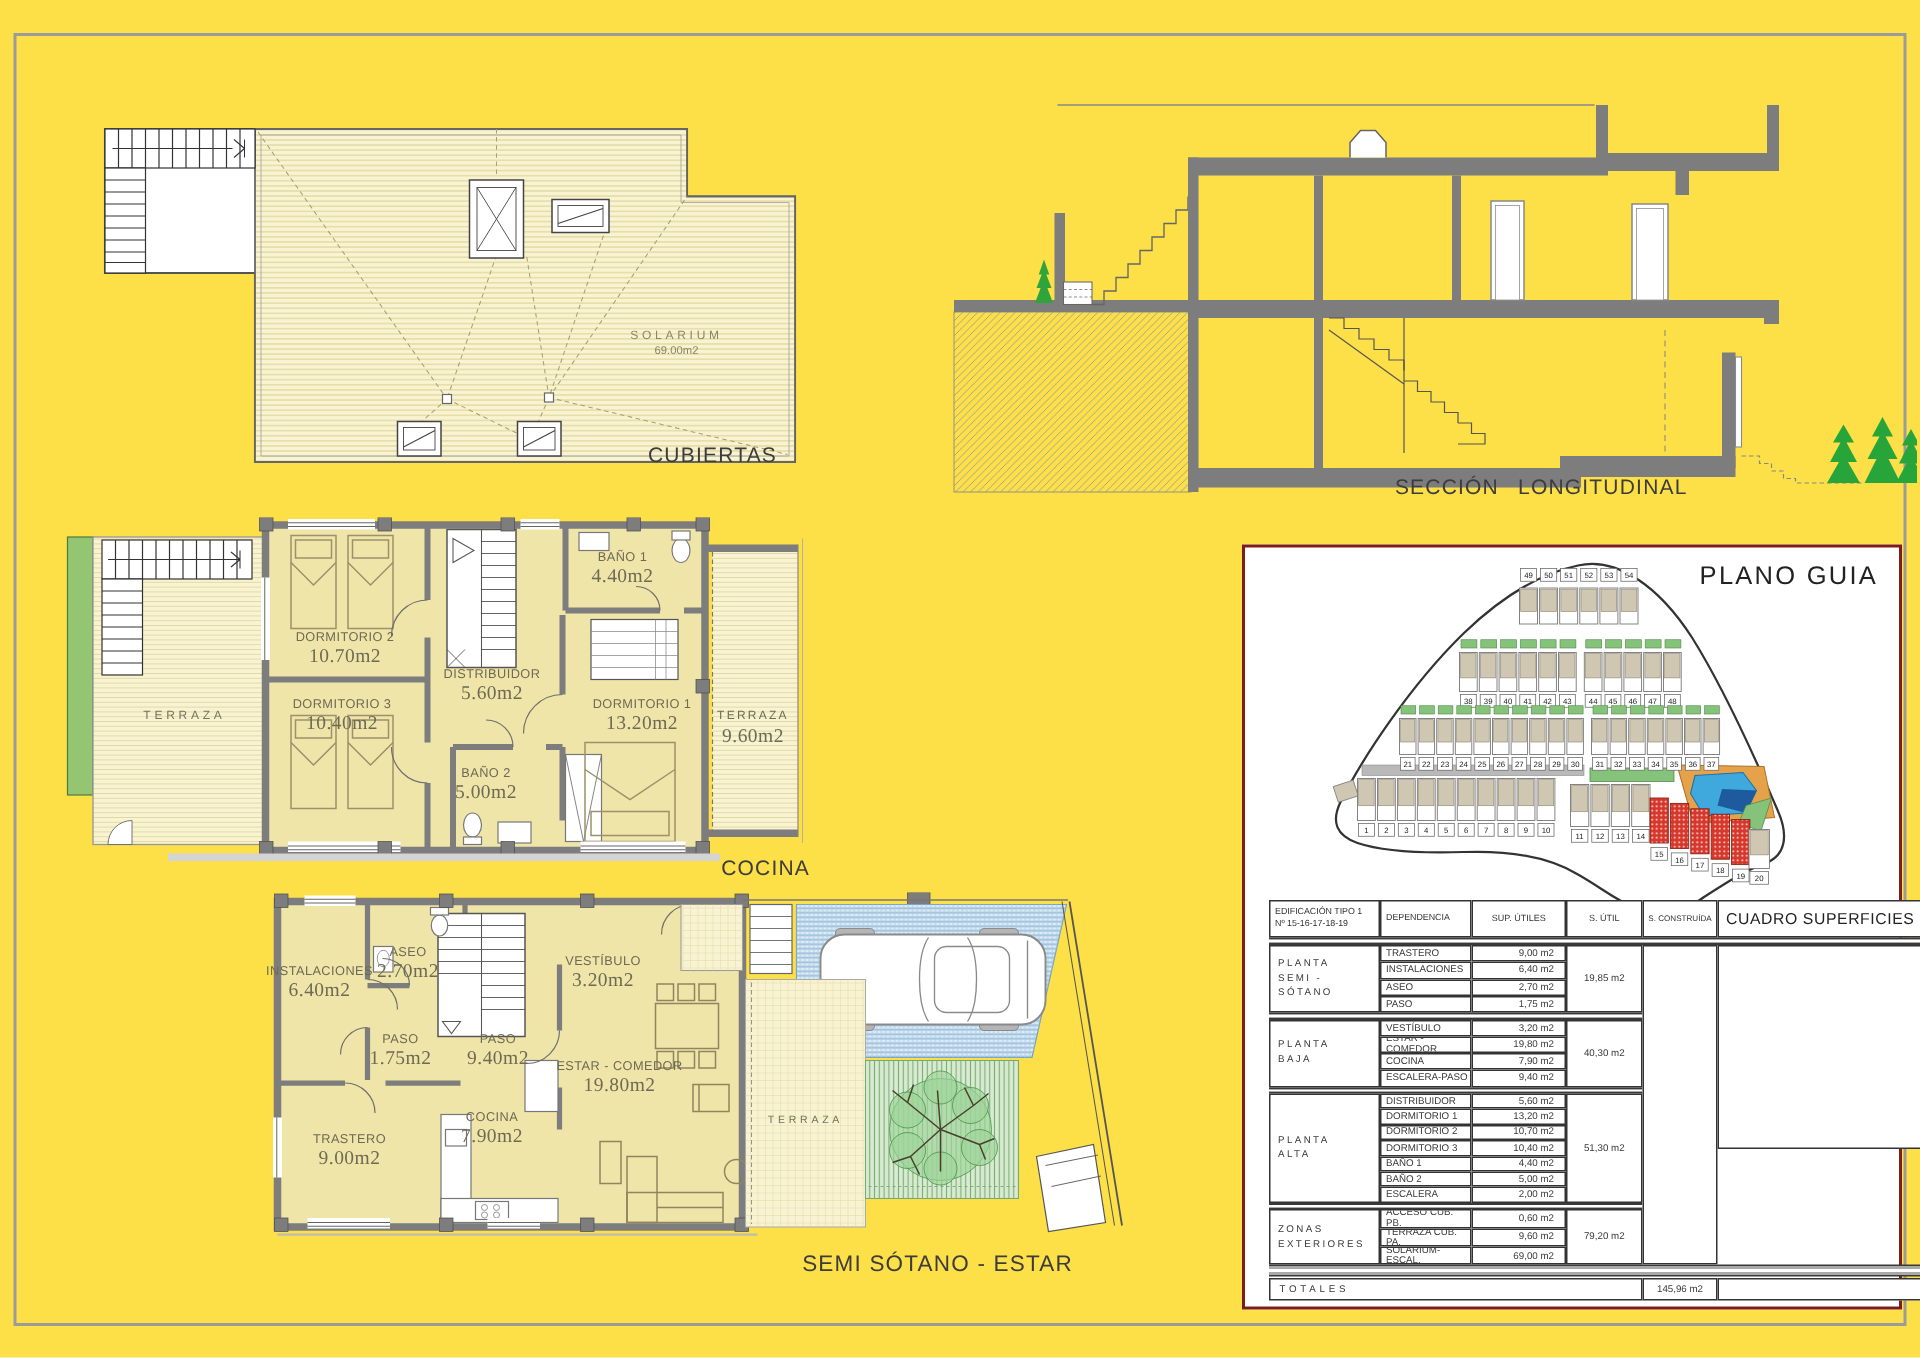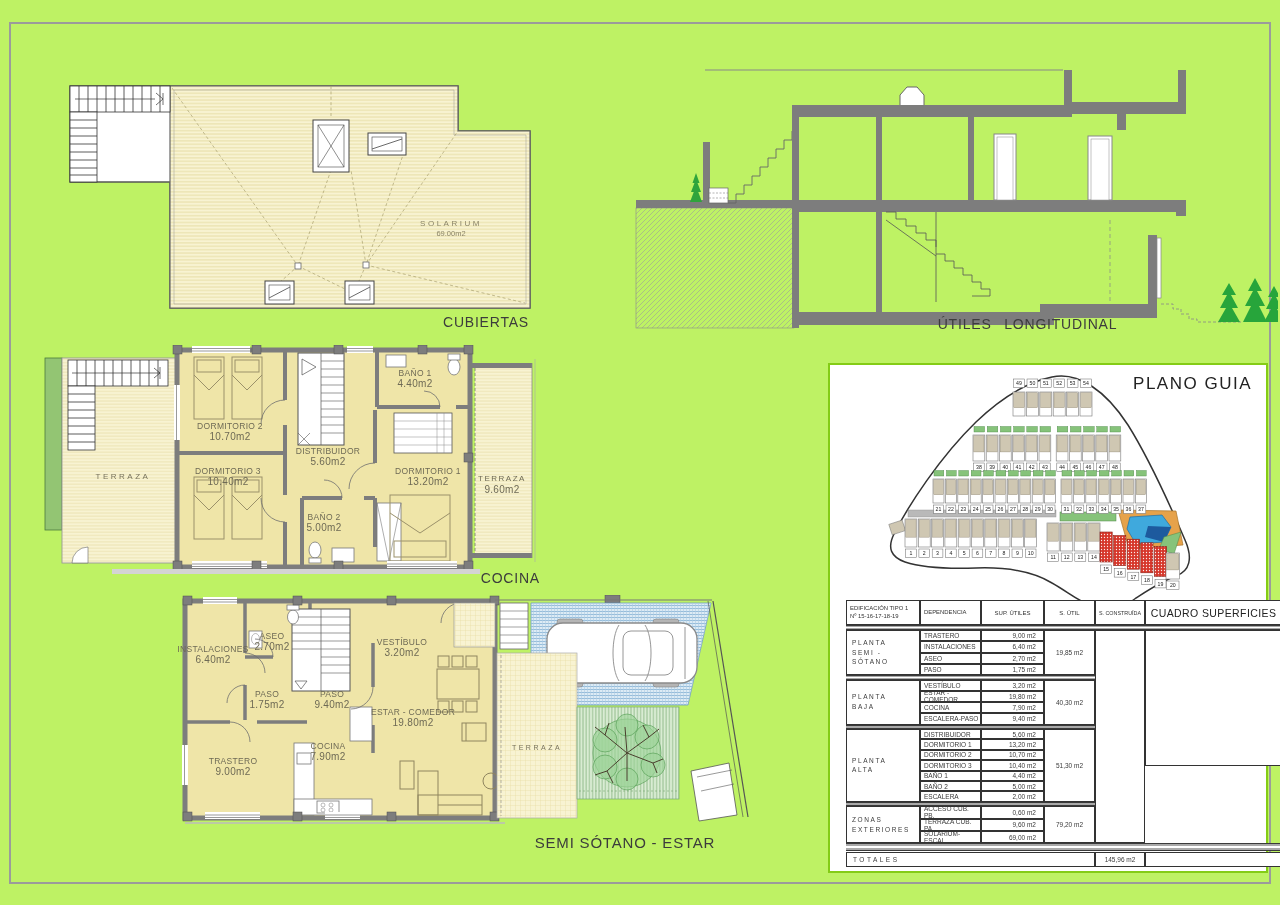--- a/index.html
+++ b/index.html
@@ -1,26 +1,26 @@
 <!DOCTYPE html>
 <html><head>
 <meta charset="utf-8">
 <style>
   html,body{margin:0;padding:0;background:#fff;}
-  #canvas{position:relative;width:1280px;height:905px;background:#bef264;overflow:hidden;
+  #canvas{position:relative;width:1280px;height:905px;background:#fde047;overflow:hidden;
           font-family:"Liberation Sans", sans-serif;color:#444;}
   .page-border{position:absolute;left:9px;top:22px;width:1258px;height:858px;
                border:2px solid #9b9b9b;pointer-events:none;}
   section{position:absolute;}
   .plan-label{position:absolute;font-size:14px;color:#3c3c3c;letter-spacing:0.8px;white-space:nowrap;}
   .room-label{position:absolute;transform:translate(-50%,-50%);text-align:center;
               font-size:8.5px;line-height:1.2;color:#6e6a55;letter-spacing:0.3px;white-space:nowrap;}
-  .room-label .rl-area{font-size:10px;}
+  .room-label .rl-area{font-size:13px;font-family:Liberation Serif, serif;}
   .room-label.wide{letter-spacing:2.5px;font-size:8px;color:#77725c;}
-  #plano-guia{left:828px;top:363px;width:440px;height:510px;border:2px solid #84cc16;box-sizing:border-box;background:#fff;}
+  #plano-guia{left:828px;top:363px;width:440px;height:510px;border:2px solid #7f1d1d;box-sizing:border-box;background:#fff;}
   #pg-title{position:absolute;top:9px;right:14px;font-size:17px;letter-spacing:1.5px;color:#222;}
   #qtable{position:absolute;left:16px;top:235px;width:436px;height:267px;}
   .tcell{position:absolute;box-sizing:border-box;border:0.8px solid #333;background:#fff;
          display:flex;align-items:center;font-size:6.5px;color:#3a3a3a;overflow:hidden;}
   .tcell.cdep{padding-left:3px;}
   .tcell.cval{justify-content:flex-end;padding-right:7px;}
   .tcell.cgrp{justify-content:flex-start;padding-left:5px;letter-spacing:1.6px;white-space:pre-line;line-height:1.5;}
   .tcell.csut{justify-content:center;}
   .tcell.chead{justify-content:center;text-align:center;font-size:6px;color:#333;}
   .tcell.chead.left{justify-content:flex-start;text-align:left;padding-left:3px;white-space:pre-line;line-height:1.35;font-size:5.9px;}
@@ -91,21 +91,21 @@
         <rect x="214" y="207" width="21" height="15" stroke-width="0.6"></rect>
         <path d="M214 220 L235 209" stroke-width="0.8"></path>
         <rect x="290" y="203" width="29" height="23"></rect>
         <rect x="294" y="207" width="21" height="15" stroke-width="0.6"></rect>
         <path d="M294 220 L315 209" stroke-width="0.8"></path>
       </g>
       <text x="396" y="148" text-anchor="middle" font-size="8" letter-spacing="2.5" fill="#8b8568">SOLARIUM</text>
       <text x="396" y="158" text-anchor="middle" font-size="7.5" fill="#8b8568">69.00m2</text>
     </svg>
   </section>
-  <div class="plan-label" style="left:432px;top:314px;width:108px;text-align:center;">CUBIERTAS</div>
+  <div class="plan-label" style="left:432px;top:295px;width:108px;text-align:left;">CUBIERTAS</div>
 
   <section id="seccion" style="left:628px;top:62px;width:650px;height:280px;">
     <svg width="650" height="280" viewBox="0 0 650 280">
       <defs>
         <pattern id="sc-d" width="5" height="5" patternUnits="userSpaceOnUse">
           <path d="M0 5 L5 0" stroke="#9c9c9c" stroke-width="0.6"></path>
         </pattern>
       </defs>
 
       <rect x="8" y="146" width="158" height="120" fill="url(#sc-d)" stroke="#8a8a8a" stroke-width="0.6"></rect>
@@ -158,21 +158,21 @@
 
       <path d="M533 242 h12 v5 h8 v5 h8 v5 h8 v3 h46" fill="none" stroke="#888" stroke-width="0.8" stroke-dasharray="3,2"></path>
 
       <g fill="#27a53b">
         <path d="M600 260 l-10 0 l8 -14 l-6 0 l7 -13 l-5 0 l7 -12 l7 12 l-5 0 l7 13 l-6 0 l8 14 z"></path>
         <path d="M626 260 l-11 0 l8 -16 l-6 0 l8 -15 l-5 0 l7 -13 l7 13 l-5 0 l8 15 l-6 0 l8 16 z"></path>
         <path d="M645 260 l-9 0 l7 -13 l-5 0 l6 -12 l-4 0 l6 -11 l6 11 l-4 0 l6 12 l-5 0 l7 13 z"></path>
       </g>
     </svg>
   </section>
-  <div class="plan-label" style="left:905px;top:316px;width:245px;text-align:center;word-spacing:8px;">ÚTILES  LONGITUDINAL</div>
+  <div class="plan-label" style="left:905px;top:316px;width:245px;text-align:center;word-spacing:8px;">SECCIÓN  LONGITUDINAL</div>
 
   <section id="primera" style="left:42px;top:345px;width:495px;height:245px;">
     <svg width="495" height="245" viewBox="0 0 495 245">
       <defs>
         <pattern id="p1-h" width="4" height="3.2" patternUnits="userSpaceOnUse">
           <path d="M0 1.6 H4" stroke="#e2d79b" stroke-width="0.6"></path>
         </pattern>
       </defs>
 
       <rect x="3" y="13" width="17" height="172" fill="#93c573" stroke="#4c7a3d" stroke-width="0.8"></rect>

